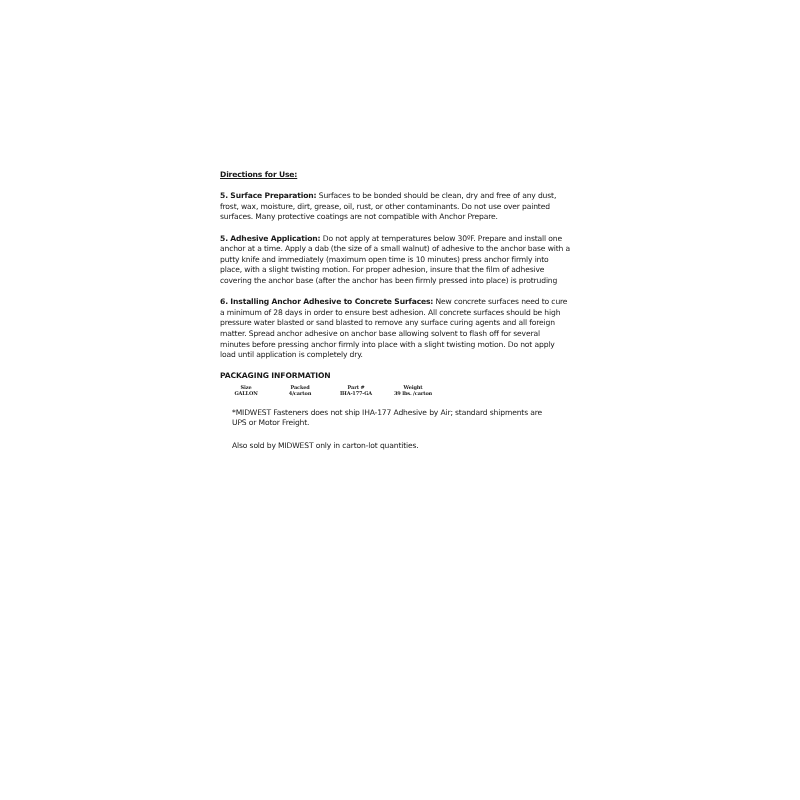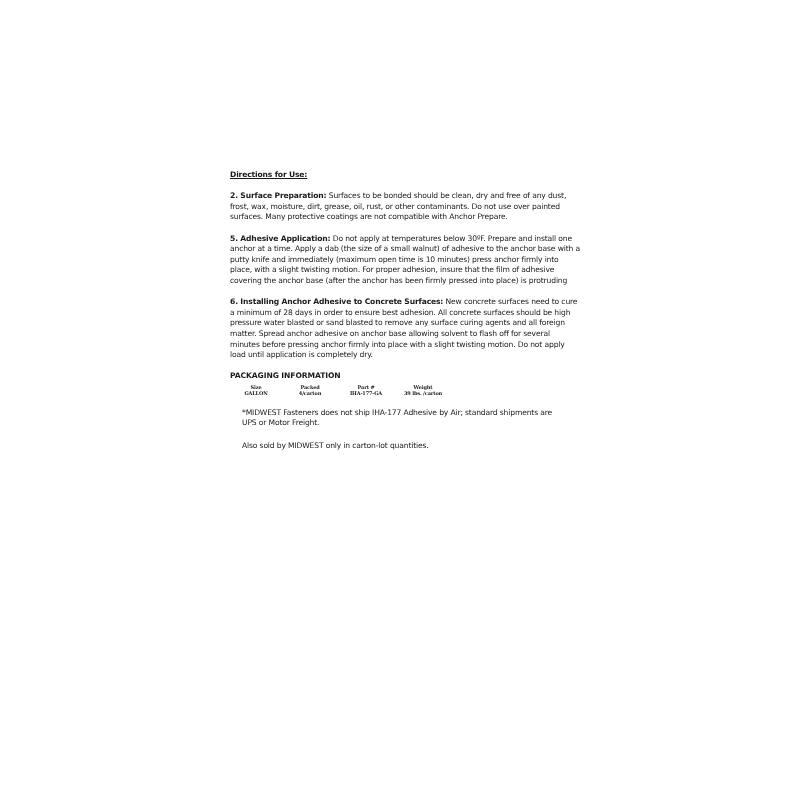--- a/index.html
+++ b/index.html
@@ -1,19 +1,19 @@
 <!DOCTYPE html>
 <html><head>
   <meta charset="utf-8">
   <style>
     html, body { margin: 0; padding: 0; background: #ffffff; }
     body { width: 800px; height: 800px; position: relative; overflow: hidden; }
     .doc {
       position: absolute;
-      left: 230px;
+      left: 220px;
       top: 170px;
       width: 350px;
       font-family: "DejaVu Sans", sans-serif;
       font-size: 7.6px;
       line-height: 10.6px;
       color: #1a1a1a;
       letter-spacing: -0.15px;
     }
     .heading {
       font-weight: bold;
@@ -45,21 +45,21 @@
     .note { margin: 12px; }
   </style>
 </head>
 <body>
 
 <div class="doc">
   <div class="heading">Directions for Use:</div>
 
 
   <div class="para">
-    <b>2. Surface Preparation:</b><span> Surfaces to be bonded should be clean, dry and free of any dust, frost, wax, moisture, dirt, grease, oil, rust, or other contaminants. Do not use over painted surfaces. Many protective coatings are not compatible with Anchor Prepare.</span>
+    <b>5. Surface Preparation:</b><span> Surfaces to be bonded should be clean, dry and free of any dust, frost, wax, moisture, dirt, grease, oil, rust, or other contaminants. Do not use over painted surfaces. Many protective coatings are not compatible with Anchor Prepare.</span>
   </div>
 
 
 
   <div class="para">
     <b>5. Adhesive Application:</b><span> Do not apply at temperatures below 30ºF. Prepare and install one anchor at a time. Apply a dab (the size of a small walnut) of adhesive to the anchor base with a putty knife and immediately (maximum open time is 10 minutes) press anchor firmly into place, with a slight twisting motion. For proper adhesion, insure that the film of adhesive covering the anchor base (after the anchor has been firmly pressed into place) is protruding</span>
   </div>
 
   <div class="para">
     <b>6. Installing Anchor Adhesive to Concrete Surfaces:</b><span> New concrete surfaces need to cure a minimum of 28 days in order to ensure best adhesion. All concrete surfaces should be high pressure water blasted or sand blasted to remove any surface curing agents and all foreign matter. Spread anchor adhesive on anchor base allowing solvent to flash off for several minutes before pressing anchor firmly into place with a slight twisting motion. Do not apply load until application is completely dry.</span>

